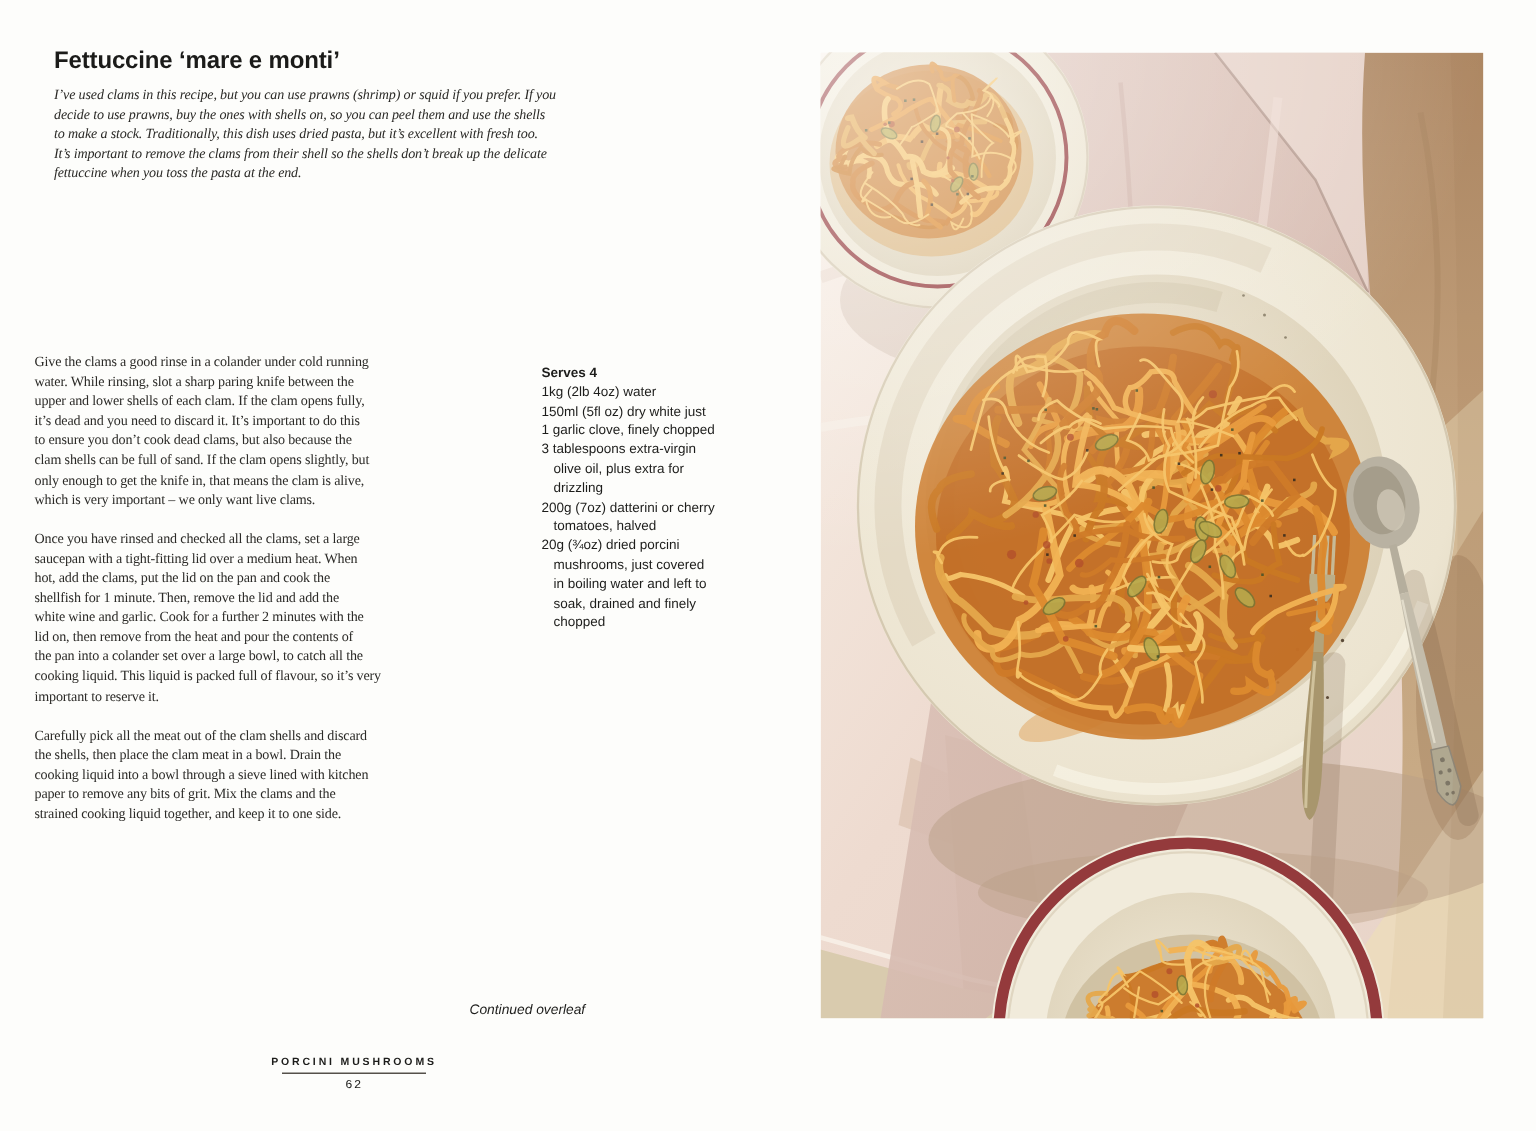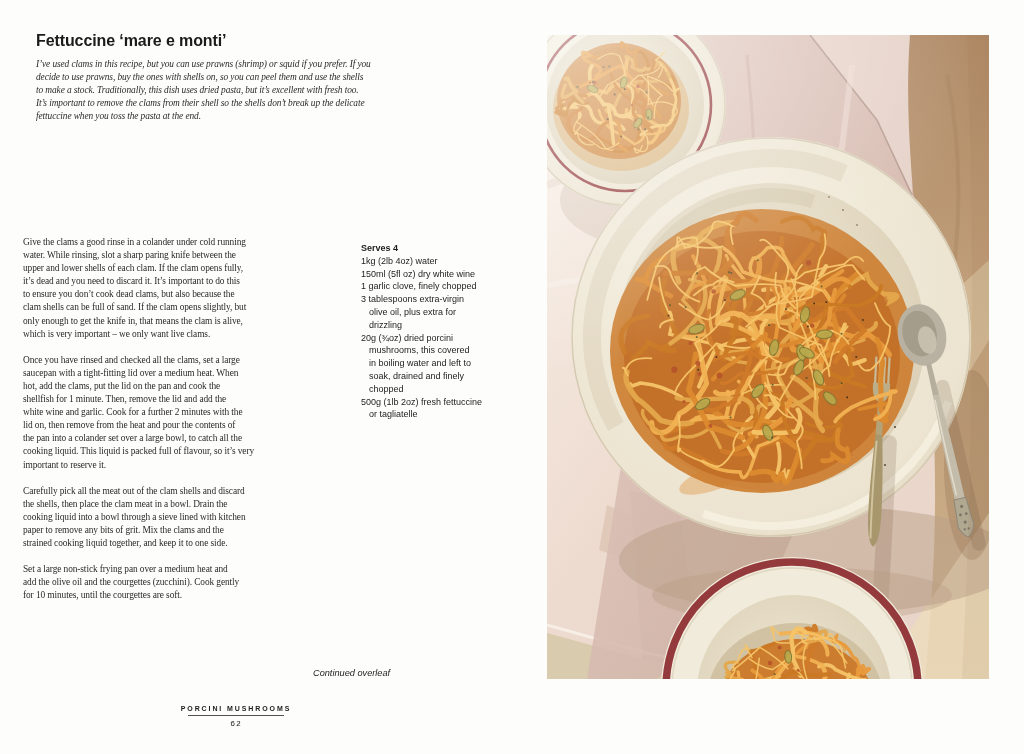--- a/index.html
+++ b/index.html
@@ -54,41 +54,38 @@
 white wine and garlic. Cook for a further 2 minutes with the
 lid on, then remove from the heat and pour the contents of
 the pan into a colander set over a large bowl, to catch all the
 cooking liquid. This liquid is packed full of flavour, so it’s very
 important to reserve it.</p>
     <p>Carefully pick all the meat out of the clam shells and discard
 the shells, then place the clam meat in a bowl. Drain the
 cooking liquid into a bowl through a sieve lined with kitchen
 paper to remove any bits of grit. Mix the clams and the
 strained cooking liquid together, and keep it to one side.</p>
-    <p>Set a large non-stick frying pan over a medium heat and
-add the olive oil and the courgettes (zucchini). Cook gently
-for 10 minutes, until the courgettes are soft.</p>
   </div>
 
   <div class="ing-panel">
     <div class="serves">Serves 4</div>
     <ul>
       <li>1kg (2lb 4oz) water</li>
-      <li>150ml (5fl oz) dry white wine</li>
+      <li>150ml (5fl oz) dry white just</li>
       <li>1 garlic clove, finely chopped</li>
       <li>3 tablespoons extra-virgin
 olive oil, plus extra for
 drizzling</li>
+      <li>200g (7oz) datterini or cherry
+tomatoes, halved</li>
       <li>20g (¾oz) dried porcini
-mushrooms, this covered
+mushrooms, just covered
 in boiling water and left to
 soak, drained and finely
 chopped</li>
-      <li>500g (1lb 2oz) fresh fettuccine
-or tagliatelle</li>
     </ul>
   </div>
 
   <div class="continued">Continued overleaf</div>
 
   <div class="footer">
     <div class="sec">PORCINI MUSHROOMS</div>
     <div class="rule"></div>
     <div class="num">62</div>
   </div>

